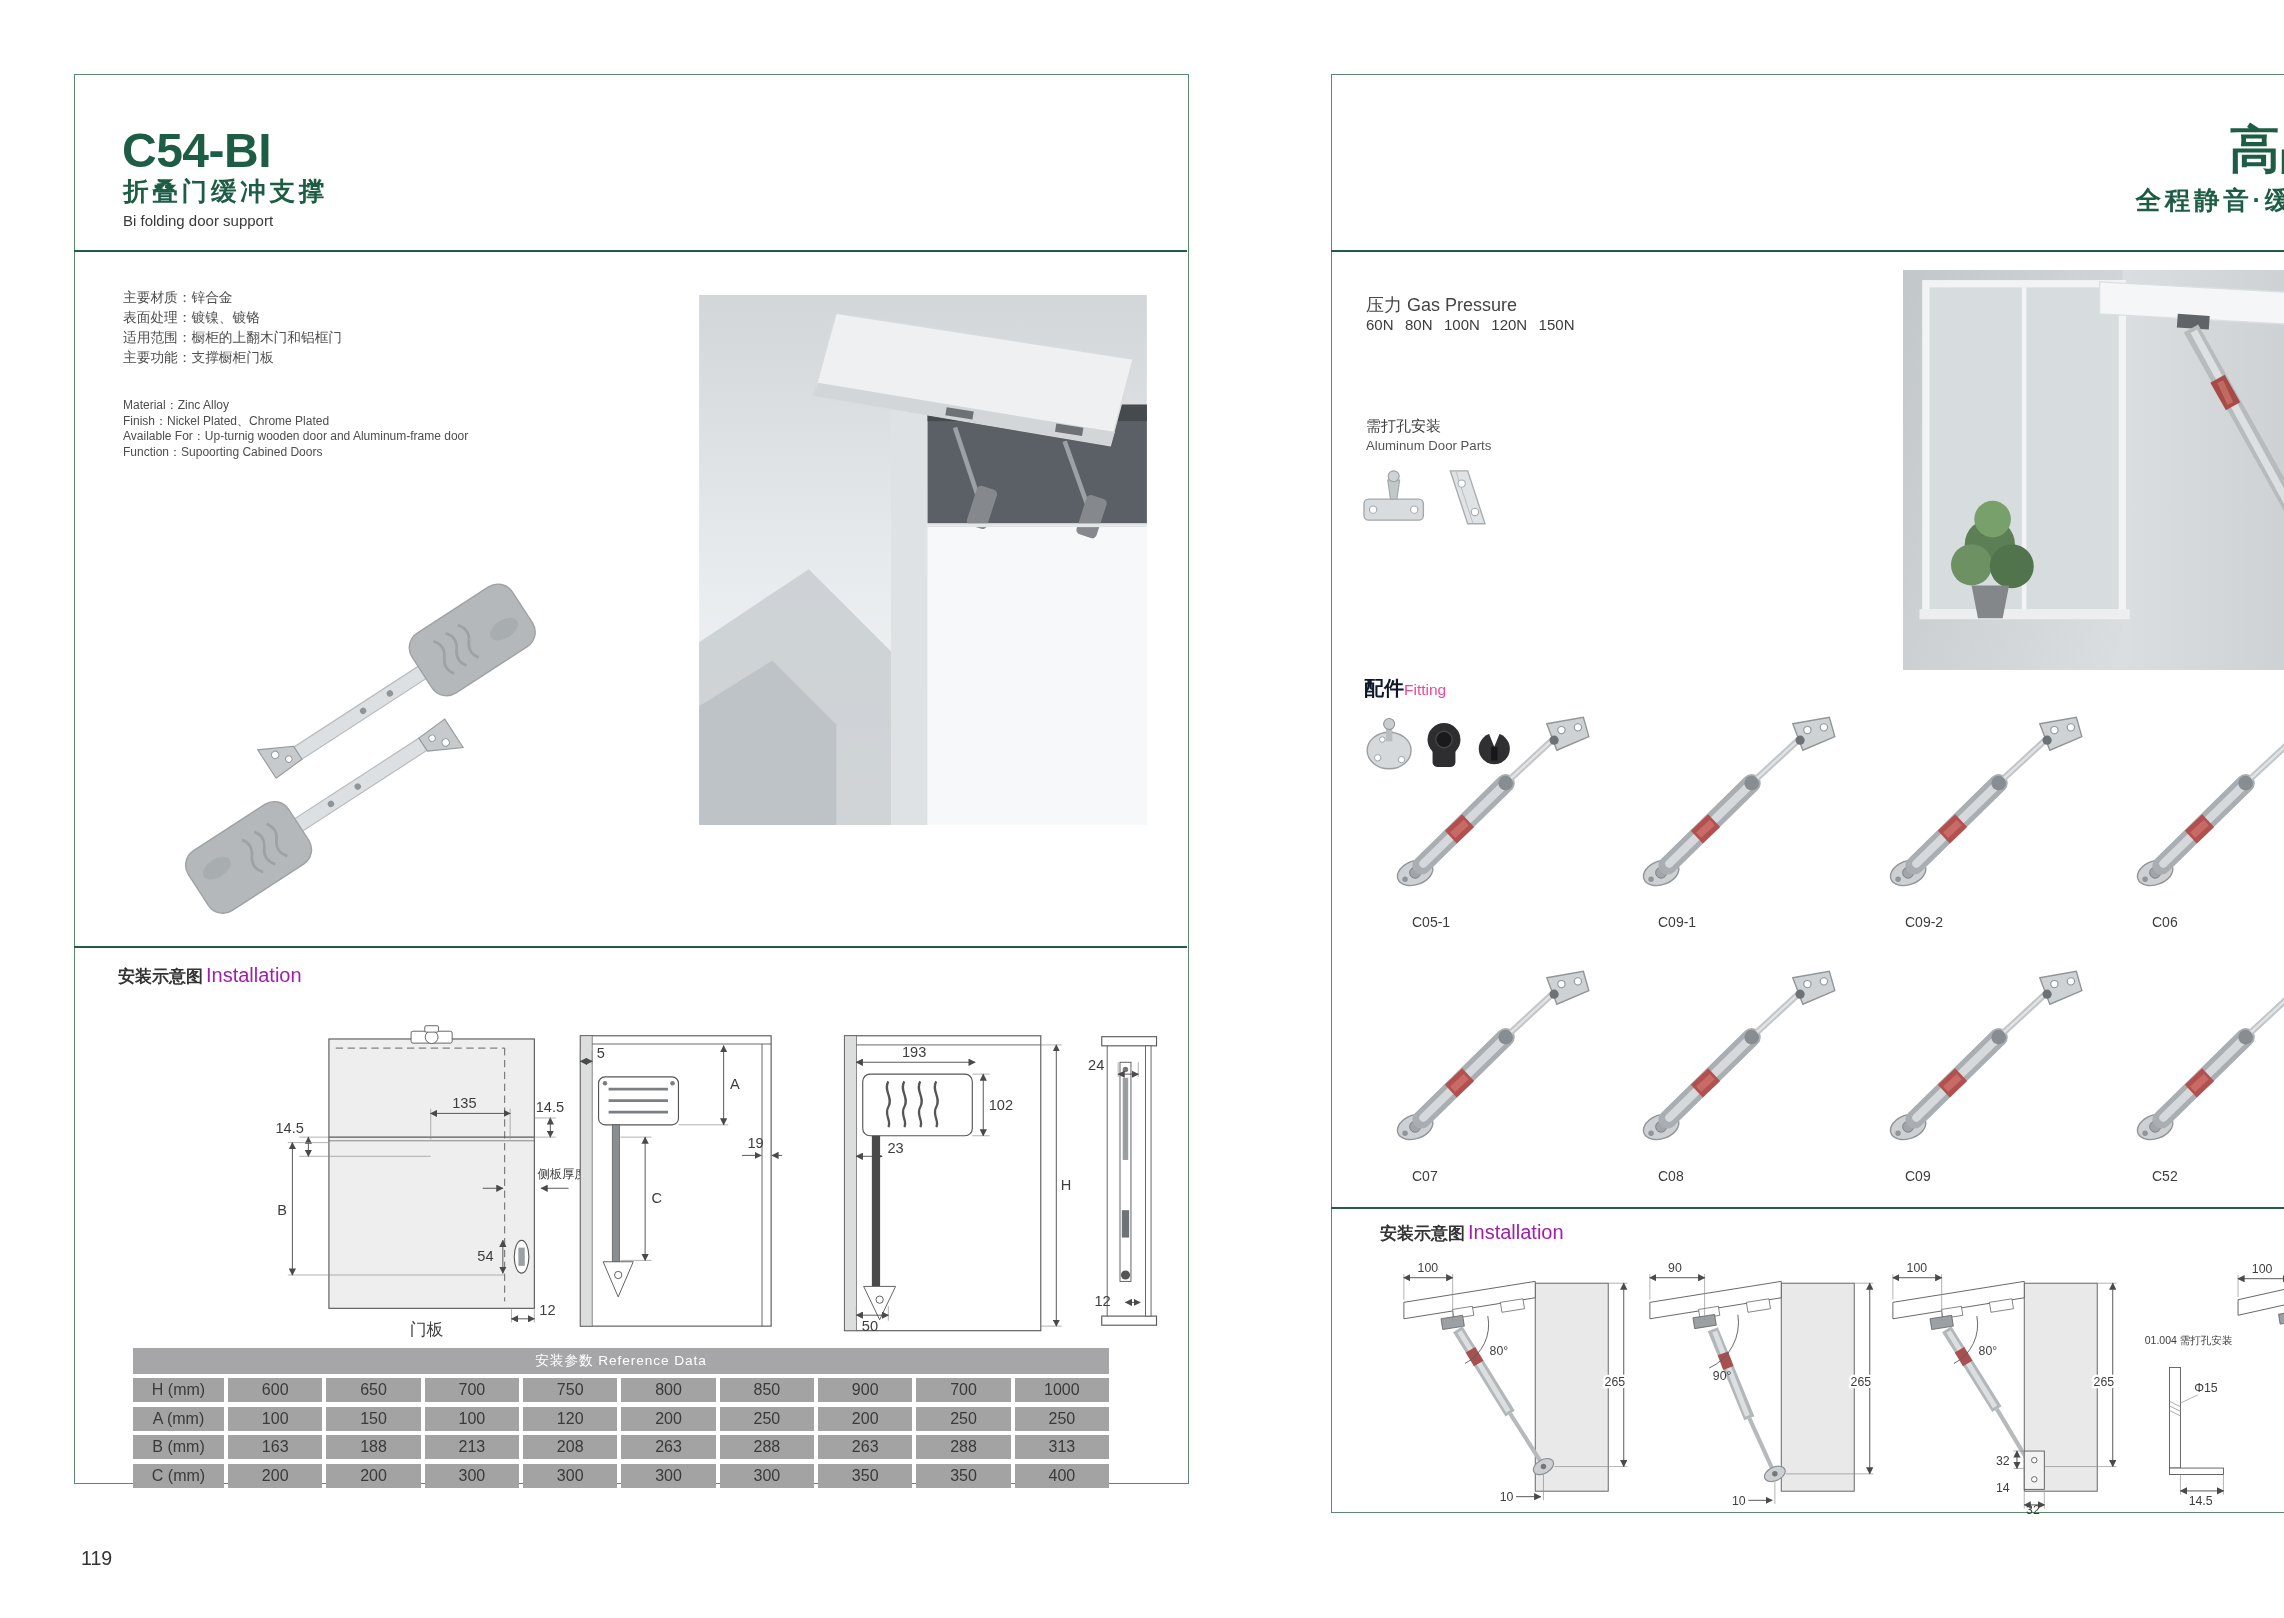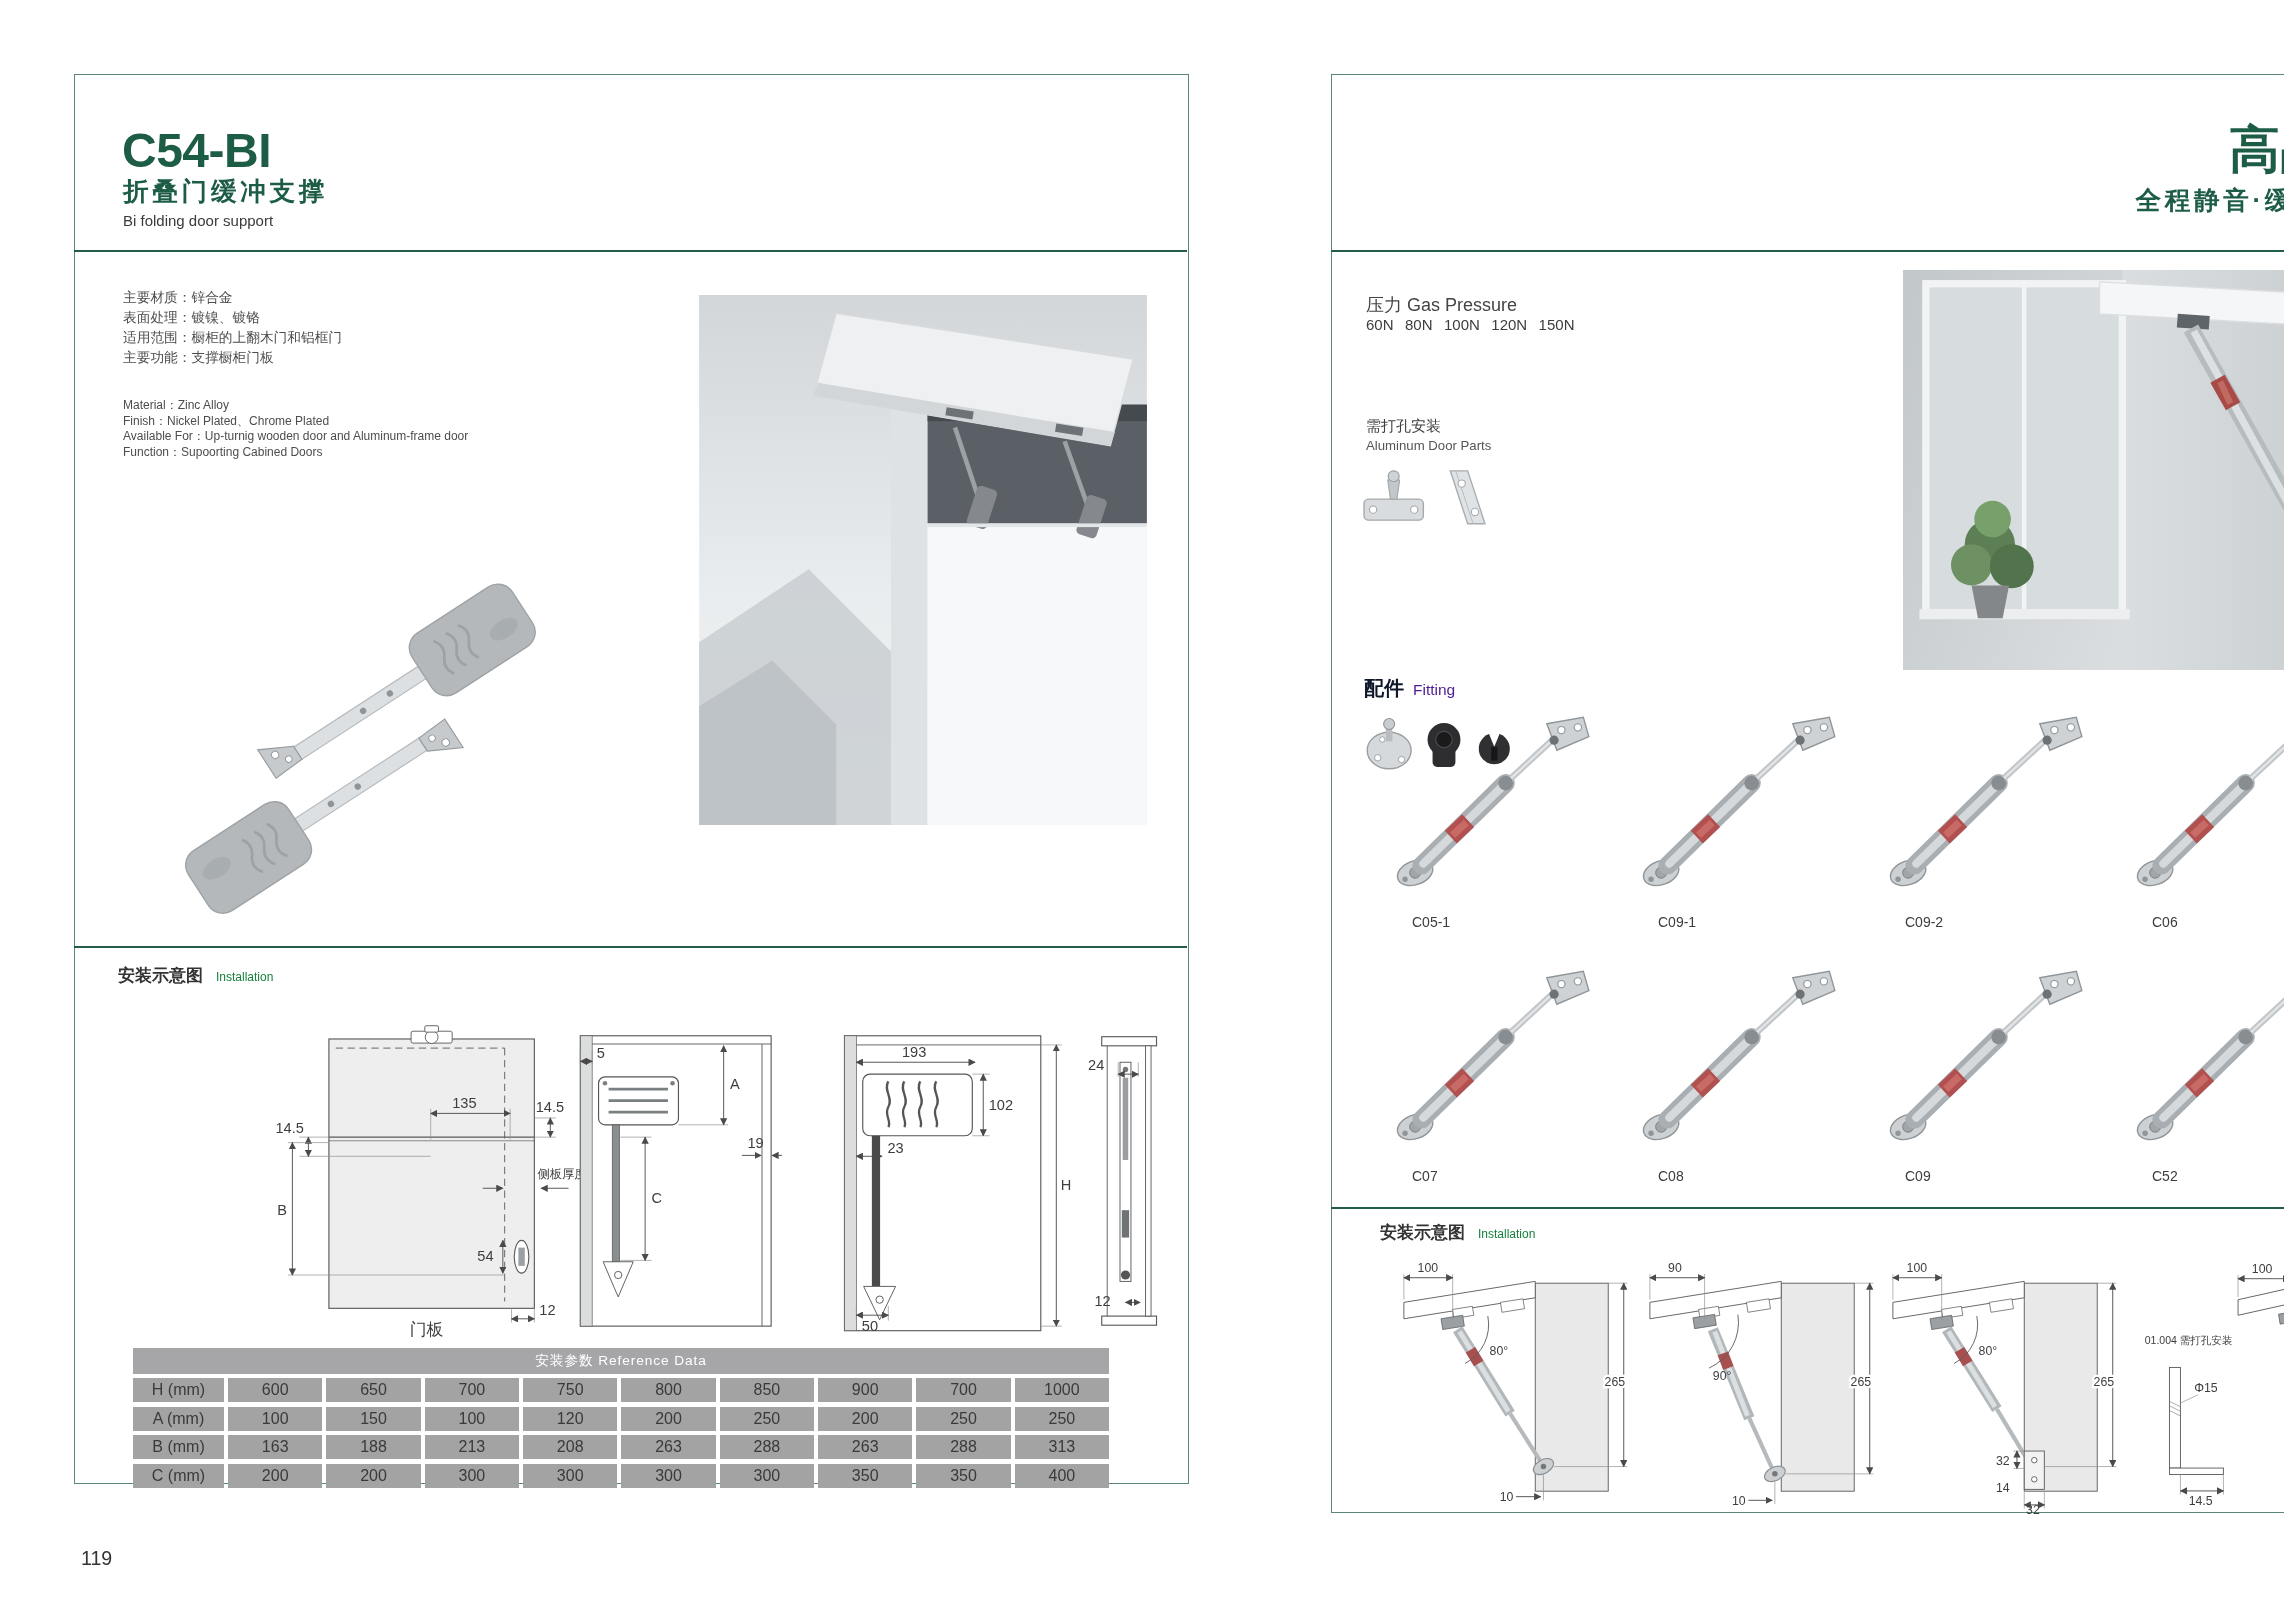--- a/index.html
+++ b/index.html
@@ -8,29 +8,29 @@
   .abs{position:absolute;}
   .page-box{position:absolute;border:1.4px solid #5b8872;background:#fff;}
   .divider{position:absolute;height:2.3px;background:#235c49;}
   .brand{color:#1d5c45;}
   .model-title{font-size:48px;font-weight:900;letter-spacing:-0.5px;line-height:1;}
   .sub-cn{font-size:25.6px;font-weight:700;letter-spacing:3.7px;line-height:1;}
   .sub-en{font-size:15px;color:#3a3a3a;line-height:1;}
   .spec-line{font-size:13.7px;line-height:20px;color:#4d4d4d;}
   .spec-line-en{font-size:12px;line-height:15.5px;color:#4d4d4d;}
   .install-cn{font-size:17px;font-weight:700;color:#333;}
-  .install-en{font-size:12px;color:#15803d;margin-left:13px;font-weight:400;}
+  .install-en{font-size:20px;color:#a21caf;margin-left:3px;font-weight:400;}
   .right-header{text-align:right;}
   .big-title{font-size:51px;font-weight:900;line-height:1;}
   .pressure{font-size:18px;color:#454545;line-height:1;}
   .pressure-vals{font-size:15px;color:#3d3d3d;word-spacing:7.3px;line-height:1;}
   .small-label-cn{font-size:15px;color:#3f3f3f;line-height:1;}
   .small-label-en{font-size:13.2px;color:#555;line-height:1;}
   .fitting-cn{font-size:20px;font-weight:700;color:#0f172a;}
-  .fitting-en{font-size:15.5px;color:#4c1d95;margin-left:9px;font-weight:400;text-align:center;}
+  .fitting-en{font-size:15.5px;color:#ec4899;font-weight:400;text-align:center;}
   .model-label{position:absolute;font-size:14px;color:#3c3c3c;line-height:1;}
   .page-num{position:absolute;font-size:19.6px;color:#333;line-height:1;}
   
   .ref-table{position:absolute;left:133px;top:1348px;width:976px;}
   .ref-head{height:25.6px;background:#a6a6a9;color:#fff;font-size:13.7px;display:flex;align-items:center;justify-content:center;letter-spacing:0.9px;}
   .ref-row{display:flex;gap:4.1px;margin-top:4.6px;height:24px;}
   .ref-cell{flex:1;background:#a3a3a3;display:flex;align-items:center;justify-content:center;font-size:16px;color:#3a3a3a;}
   .ref-label{flex:0 0 91px;}
   
   svg{position:absolute;overflow:visible;}

